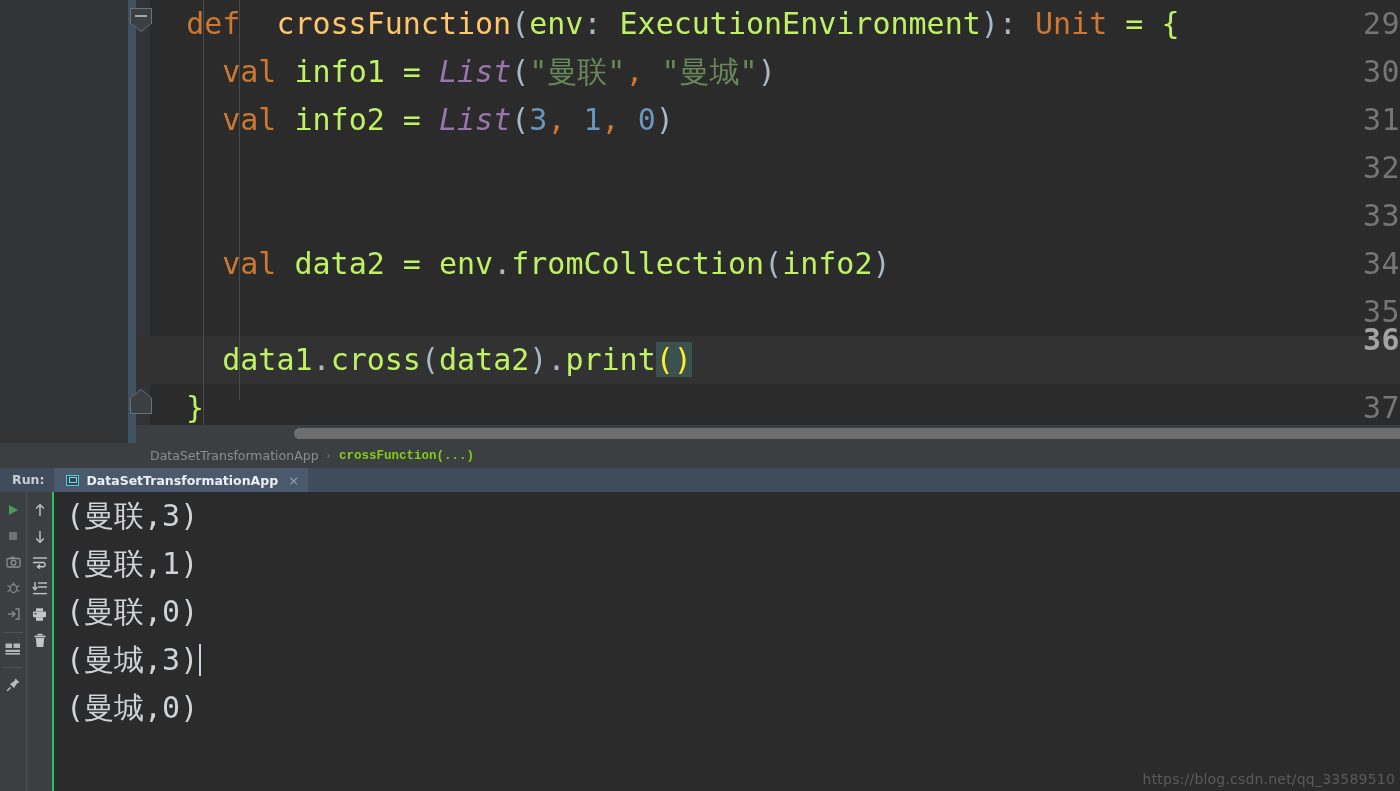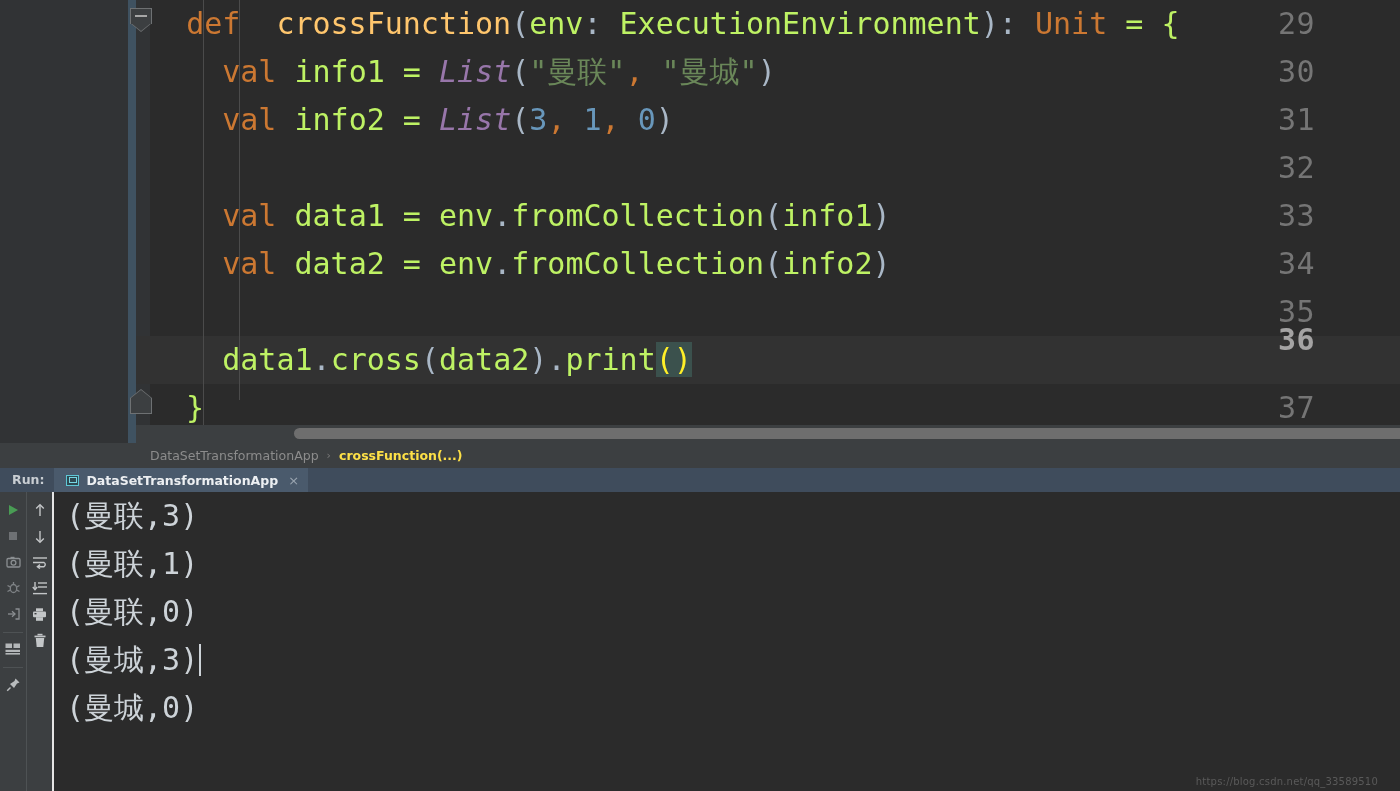--- a/index.html
+++ b/index.html
@@ -7,21 +7,21 @@
   body { font-family:"DejaVu Sans","Liberation Sans",sans-serif; }
 
   
   #editor-pane { position:absolute; left:0; top:0; width:1400px; height:443px; background:#2b2b2b; overflow:hidden; }
 
   .gutter { position:absolute; left:0; top:0; width:122px; height:443px; background:#313335; }
   .fold-strip { position:absolute; left:122px; top:0; width:28px; height:443px; background:#313335; }
   .gutter-edge { position:absolute; left:128px; top:0; width:8px; height:443px; background:#3f5261; }
   .code-area { position:absolute; left:150px; top:0; right:0; height:443px; }
 
-  .ln { position:absolute; right:0; width:122px; text-align:left;
+  .ln { position:absolute; right:0; width:122px; text-align:right;
         font-family:"DejaVu Sans Mono","Liberation Mono",monospace; font-size:30px;
         line-height:48px; color:#757575; letter-spacing:0.5px; }
   .ln.cur { color:#a4a3a3; font-weight:bold; }
 
   .cline { position:absolute; left:0; right:0; height:48px; font-family:"DejaVu Sans Mono","Liberation Mono",monospace;
            font-size:30px; line-height:48px; white-space:pre; color:#a9b7c6; letter-spacing:0px; }
   .cur-line-hl { position:absolute; left:136px; right:0; height:48px; background:#323232; }
 
   .k  { color:#cc7832; }            
   .fn { color:#ffc66d;margin-left:18px; }            
@@ -51,25 +51,25 @@
   
   .hscroll-track { position:absolute; left:136px; bottom:0; right:0; height:18px; background:#3c3f41; }
   .hscroll-thumb { position:absolute; left:158px; bottom:4px; width:1182px; height:11px;
                    background:#6e6e6e; border-radius:6px; }
 
   
   #breadcrumb-bar { position:absolute; left:0; top:443px; width:1400px; height:25px; background:#3c3f41; }
   .crumb-wrap { position:absolute; left:150px; top:0; height:25px; display:flex; align-items:center; gap:8px;
                 font-size:12.5px; }
   .crumb { color:#8c8c8c; }
-  .crumb.last { color:#fde047; font-weight:bold; }
+  .crumb.last { color:#84cc16; font-weight:bold;font-family:Liberation Mono, monospace; }
   .crumb-sep { color:#7a7a7a; font-size:11px; }
 
   
-  #run-tool-window { position:absolute; left:0; top:468px; width:1400px; height:323px; background:#e5e5e5; }
+  #run-tool-window { position:absolute; left:0; top:468px; width:1400px; height:323px; background:#22c55e; }
   .run-tabbar { position:absolute; left:0; top:0; width:1400px; height:24px;
                 background:#3f4c5c; display:flex; align-items:center; }
   .run-label { color:#c8cdd2; font-size:12.5px; font-weight:bold; padding:0 10px 0 12px; line-height:24px; }
   .run-tab { height:24px; display:flex; align-items:center; gap:7px; padding:0 9px 0 12px;
              background:#4a5a6c; }
   .run-tab .tabtext { color:#eceff2; font-size:12.5px; font-weight:bold; }
   .run-tab .closex { color:#9aa5b0; font-size:13px; margin-left:3px; }
   .app-ico { width:13px; height:11px; border:1.6px solid #5ec7d6; background:#2f4a52; position:relative; }
   .app-ico::after { content:""; position:absolute; left:1.5px; top:1.5px; right:1.5px; bottom:1.5px;
                     border:1.5px solid #78d6e3; }
@@ -79,21 +79,21 @@
   .tcol { width:26px; display:flex; flex-direction:column; align-items:center; padding-top:6px; }
   .tcol.right { border-left:1px solid #4e5254; }
   .tbtn { width:24px; height:24px; display:flex; align-items:center; justify-content:center; margin-bottom:2px; }
   .tsep { width:20px; height:1px; background:#4e5254; margin:4px 0; }
 
   .console { position:absolute; left:54px; top:24px; right:0; bottom:0; background:#2b2b2b; overflow:hidden; }
   .out-line { font-family:"DejaVu Sans Mono","Liberation Mono",monospace; font-size:30px;
               line-height:48px; color:#cdd3d8; white-space:pre; padding-left:12px; position:relative; }
   .caret { display:inline-block; width:2px; height:32px; background:#cdd3d8; vertical-align:-6px; margin-left:1px; }
 
-  .watermark { position:absolute; right:22px; bottom:4px; font-size:10px; color:#5a5a5a;
+  .watermark { position:absolute; right:5px; bottom:4px; font-size:14px; color:#5a5a5a;
                font-family:"DejaVu Sans","Liberation Sans",sans-serif; letter-spacing:0.2px; }
 </style>
 </head>
 <body>
 
 <div id="editor-pane">
 
   <div class="gutter"></div>
   <div class="fold-strip"></div>
   <div class="gutter-edge"></div>
@@ -127,21 +127,20 @@
         <span class="tip2"></span>
         <span class="body"></span>
       </div>
     </div>
 
   <div class="code-area" id="code-lines">
       <div class="cline" style="top: 0px;"><span class="t">  </span><span class="k">def </span><span class="fn">crossFunction</span><span class="p">(</span><span class="t">env</span><span class="p">: </span><span class="t">ExecutionEnvironment</span><span class="p">)</span><span class="p">: </span><span class="ty">Unit</span><span class="t"> = {</span></div>
       <div class="cline" style="top: 48px;"><span class="t">    </span><span class="k">val </span><span class="t">info1</span><span class="t"> = </span><span class="cl">List</span><span class="p">(</span><span class="s">"曼联"</span><span class="k">,</span><span class="t"> </span><span class="s">"曼城"</span><span class="p">)</span></div>
       <div class="cline" style="top: 96px;"><span class="t">    </span><span class="k">val </span><span class="t">info2</span><span class="t"> = </span><span class="cl">List</span><span class="p">(</span><span class="n">3</span><span class="k">,</span><span class="t"> </span><span class="n">1</span><span class="k">,</span><span class="t"> </span><span class="n">0</span><span class="p">)</span></div>
       <div class="cline" style="top: 144px;"></div>
-      <div class="cline" style="top: 192px;"><span class="t">    </span><span class="k">val </span><span class="t">data1</span><span class="t"> = </span><span class="t">env</span><span class="p">.</span><span class="t">fromCollection</span><span class="p">(</span><span class="t">info1</span><span class="p">)</span></div>
       <div class="cline" style="top: 240px;"><span class="t">    </span><span class="k">val </span><span class="t">data2</span><span class="t"> = </span><span class="t">env</span><span class="p">.</span><span class="t">fromCollection</span><span class="p">(</span><span class="t">info2</span><span class="p">)</span></div>
       <div class="cline" style="top: 288px;"></div>
       <div class="cline" style="top: 336px;"><span class="t">    </span><span class="t">data1</span><span class="p">.</span><span class="t">cross</span><span class="p">(</span><span class="t">data2</span><span class="p">)</span><span class="p">.</span><span class="t">print</span><span class="brace-hl">()</span></div>
       <div class="cline" style="top: 384px;"><span class="t">  }</span></div>
     </div>
 
   <div class="hscroll-track">
     <div class="hscroll-thumb"></div>
   </div>
 </div>

